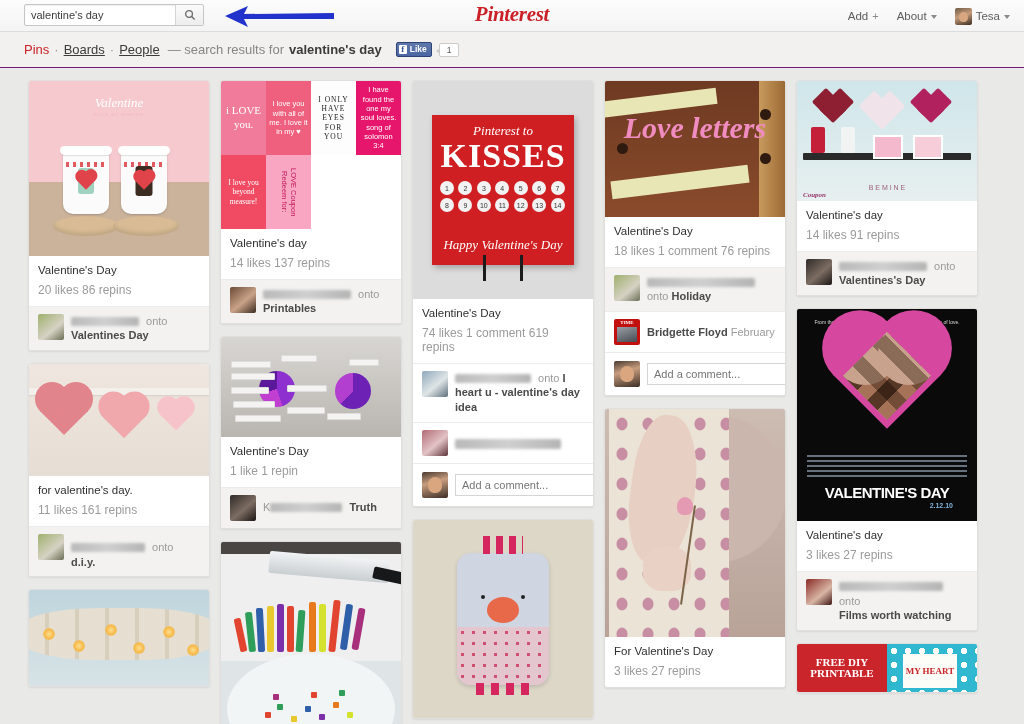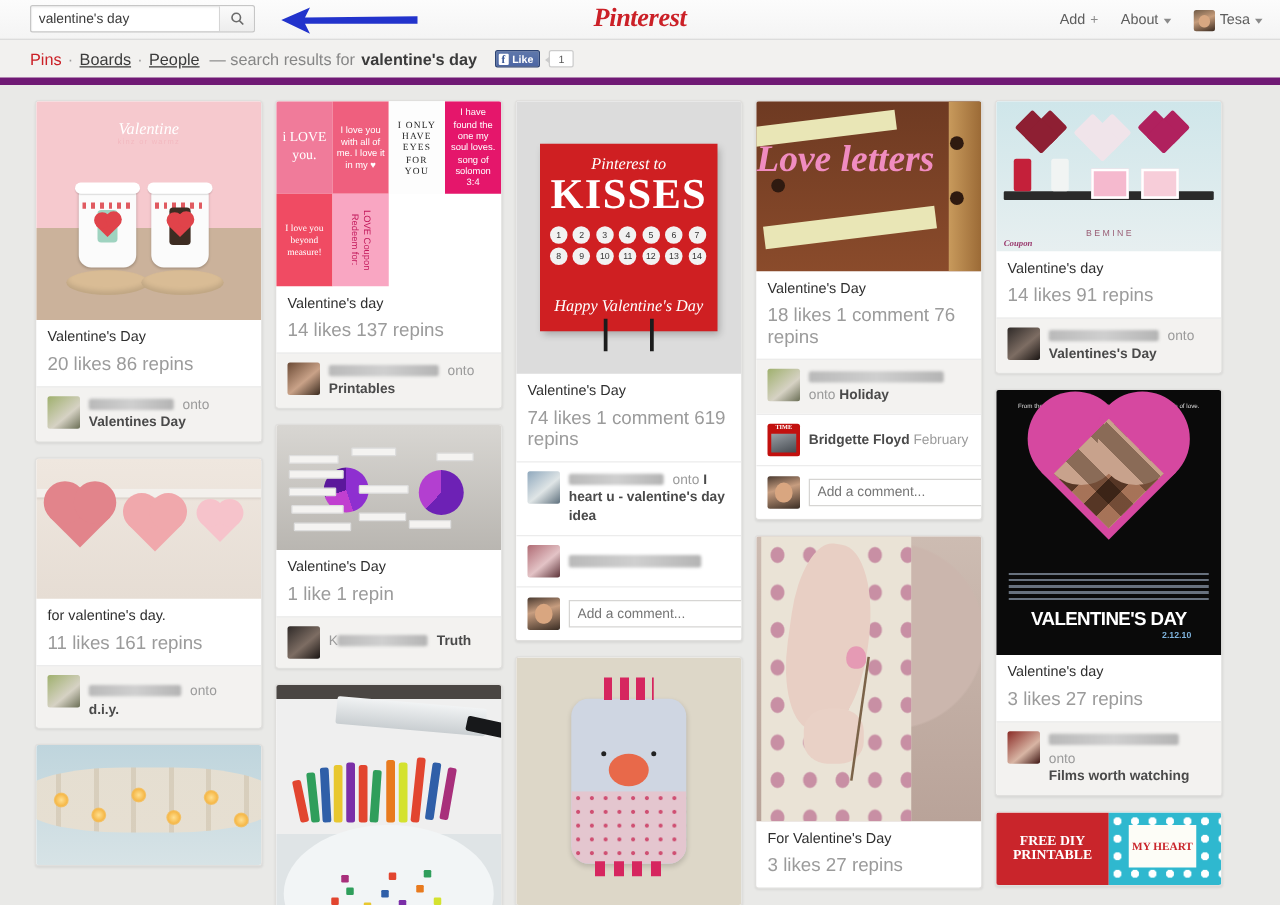--- a/index.html
+++ b/index.html
@@ -81,21 +81,21 @@
   .avatar-sm::after {
     content: ""; position: absolute; left: 4px; top: 4px;
     width: 9px; height: 10px; border-radius: 50% 50% 45% 45%;
     background: #d8a781;
   }
 
   
   .subnav {
     height: 36px; background: #f2f1ef;
     display: flex; align-items: center; padding-left: 24px;
-    border-bottom: 6px solid #701a75;
+    border-bottom: 1px solid #701a75;
     position: relative;
   }
   .subnav-inner { display: flex; align-items: center; gap: 0; font-size: 13px; }
   .sn-pins { color: #cb2027; }
   .sn-sep { color: #9a9a9a; margin: 0 5px; }
   .sn-link { color: #3b3b3b; text-decoration: underline; cursor: pointer; }
   .sn-text { color: #868686; margin-left: 8px; }
   .sn-query { color: #3b3b3b; font-weight: bold; }
   .fb-like {
     display: flex; align-items: center; margin-left: 14px; gap: 3px;
@@ -140,21 +140,21 @@
   .pin {
     background: #fff;
     border: 1px solid #e0dfdd;
     border-radius: 3px;
     box-shadow: 0 1px 2px rgba(0,0,0,.08);
     overflow: hidden;
   }
   .pin-img { display: block; width: 100%; position: relative; }
   .pin-pad { padding: 7px 9px 9px 9px; }
   .pin-title { font-size: 11.5px; color: #2f2f2f; line-height: 1.35; }
-  .pin-stats { font-size: 15px; color: #9b9b9b; margin-top: 4px; }
+  .pin-stats { font-size: 12px; color: #9b9b9b; margin-top: 4px; }
 
   .attrib {
     border-top: 1px solid #ececec;
     background: #f3f2f0;
     padding: 7px 9px; display: flex; align-items: flex-start; gap: 7px;
     font-size: 11px; color: #6d6d6d; line-height: 1.35;
   }
   .attrib.white { background: #fff; }
   .av {
     width: 26px; height: 26px; flex: 0 0 26px; border-radius: 2px;
@@ -297,21 +297,21 @@
   .art-bird .beak{position:absolute;top:44px;left:50%;transform:translateX(-50%);
     width:32px;height:26px;background:#e8694a;border-radius:50%;}
   .art-bird .eye{position:absolute;top:42px;width:4px;height:4px;border-radius:50%;background:#222;}
   .art-bird .pocket{position:absolute;bottom:0;left:0;right:0;height:58px;border-radius:0 0 14px 14px;
     background:#e4c6cf;background-image:radial-gradient(#cf4f72 1.6px,transparent 1.7px);background-size:11px 11px;}
   .art-bird .feet{position:absolute;bottom:-10px;left:50%;transform:translateX(-50%);width:54px;height:12px;
     background:repeating-linear-gradient(90deg,#d6265f 0 8px,transparent 8px 15px);}
   
   .art-love{height:136px;background:linear-gradient(#6e3a22,#8a4b2b);position:relative;overflow:hidden;}
   .art-love .bandy{position:absolute;background:#e9e6b6;transform:rotate(-7deg);}
-  .art-love .ltr{position:absolute;top:34px;left:0;right:0;
+  .art-love .ltr{position:absolute;top:34px;left:0;right:0;text-align:center;
     color:#f08cc0;font-family:"Liberation Serif",serif;font-style:italic;font-weight:bold;font-size:30px;line-height:.85;}
   .art-love .nail{position:absolute;width:11px;height:11px;border-radius:50%;background:#2f1a10;}
   .art-love .edge{position:absolute;top:0;bottom:0;width:26px;background:linear-gradient(90deg,#c89a5c,#9b6a36);}
   
   .art-shelf{height:120px;background:linear-gradient(#cfe6ea,#e7eff0);position:relative;}
   .art-shelf .shelfbar{position:absolute;top:72px;left:6px;right:6px;height:7px;background:#2a2a2a;border-radius:1px;}
   .art-shelf .hg{position:absolute;transform:rotate(-45deg);}
   .art-shelf .frame{position:absolute;bottom:42px;width:30px;height:24px;background:#f5b9ce;border:2px solid #fff;}
   .art-shelf .letters{position:absolute;bottom:6px;left:12px;right:12px;height:16px;
     display:flex;justify-content:space-around;align-items:center;font-size:7px;color:#9a5f76;}
@@ -341,21 +341,21 @@
     background-blend-mode:multiply;}
   .art-movie .faces::before,.art-movie .faces::after{content:"";position:absolute;width:62px;height:62px;overflow:hidden;
     background:inherit;border-radius:50%;}
   .art-movie .faces::before{top:-31px;left:0;} .art-movie .faces::after{left:31px;top:0;}
   .art-movie .cast{position:absolute;bottom:44px;left:10px;right:10px;height:24px;
     background:repeating-linear-gradient(0deg,#7f8b9b 0 2px,transparent 2px 5px);opacity:.8;}
   .art-movie .mtitle{position:absolute;bottom:20px;left:0;right:0;text-align:center;color:#fff;
     font-family:"Liberation Sans",sans-serif;font-weight:bold;font-size:15px;letter-spacing:-.5px;}
   .art-movie .mdate{position:absolute;bottom:12px;right:24px;color:#7fb4de;font-size:7px;font-weight:bold;}
   
-  .art-free{height:58px;display:flex;}
+  .art-free{height:48px;display:flex;}
   .art-free .red{flex:1;background:#c9252b;color:#fff;display:flex;align-items:center;justify-content:center;
     font-family:"Liberation Serif",serif;font-weight:bold;font-size:11px;text-align:center;line-height:1.05;}
   .art-free .dots{flex:1;background:#2fb8cf;background-image:radial-gradient(#fff 3px,transparent 3.5px);
     background-size:14px 14px;position:relative;}
   .art-free .card{position:absolute;left:16px;top:10px;width:54px;height:34px;background:#fdfdf7;
     display:flex;align-items:center;justify-content:center;color:#c9252b;font-weight:bold;font-size:9px;
     font-family:"Liberation Serif",serif;text-align:center;line-height:1;}
 </style>
 </head>
 <body>

